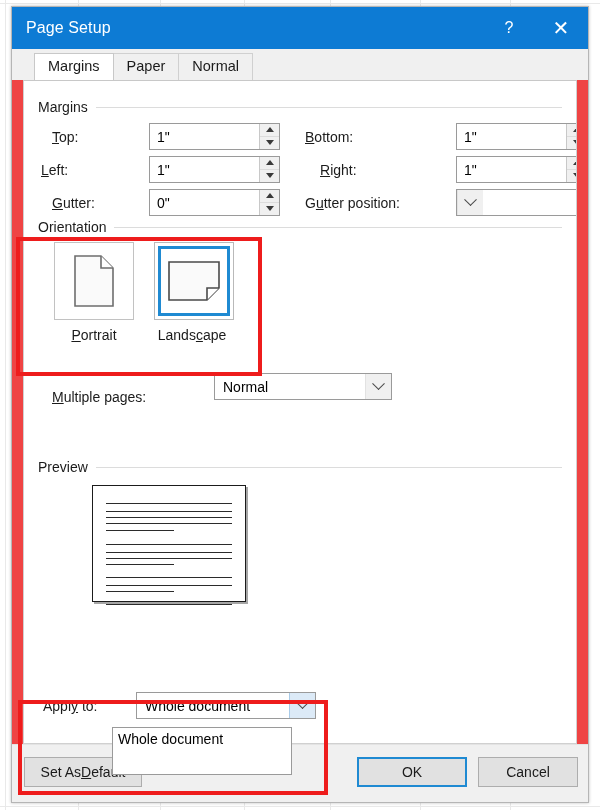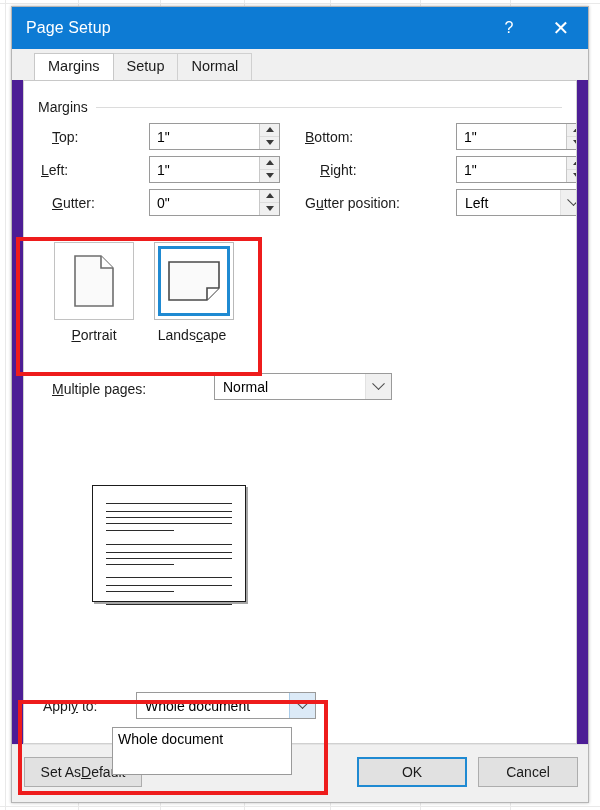--- a/index.html
+++ b/index.html
@@ -26,21 +26,21 @@
   #backdrop .hline {
     position: absolute; left: 0; right: 0; height: 1px;
     background: #e9e9e9;
   }
 
   
   #dialog {
     position: absolute;
     left: 11px; top: 6px;
     width: 578px; height: 797px;
-    background: #4c1d95;
+    background: #ef4444;
     border: 1px solid #b5b5b5;
     box-shadow: 0 0 3px rgba(0,0,0,.25);
     display: flex; flex-direction: column;
   }
 
   #titlebar {
     height: 42px;
     background: #0d7bd4;
     display: flex; align-items: center;
     flex: 0 0 auto;
@@ -296,21 +296,21 @@
 <div id="dialog">
 
   <div id="titlebar">
     <span id="title-text">Page Setup</span>
     <span class="title-btn" id="help-btn">?</span>
     <span class="title-btn" id="close-btn">✕</span>
   </div>
 
   <div id="tabstrip">
     <div class="tab active">Margins</div>
-    <div class="tab">Setup</div>
+    <div class="tab">Paper</div>
     <div class="tab">Normal</div>
   </div>
 
   <div id="panel">
 
     <div class="group-title-row" style="top:18px">
       <span class="group-title">Margins</span>
       <span class="group-rule"></span>
     </div>
 
@@ -374,54 +374,61 @@
             <i class="arrow-up"></i>
           </span>
         <span class="sb">
             <i class="arrow-dn"></i>
           </span>
       </span>
     </div>
 
     <span class="field-label" style="left:281px; top:114px">G<u>u</u>tter position:</span>
     <div class="combo" style="left:432px; top:108px; width:131px">
-      <span class="val">Left</span>
       <span class="cbtn">
           <i class="chev"></i>
         </span>
     </div>
 
+    <div class="group-title-row" style="top:138px">
+      <span class="group-title">Orientation</span>
+      <span class="group-rule"></span>
+    </div>
 
     <div class="orient-tile" style="left:30px; top:161px">
       <svg width="40" height="52" viewBox="0 0 40 52">
         <path d="M1 1 H27 L39 13 V51 H1 Z" fill="#fafafa" stroke="#6e6e6e" stroke-width="1.6"></path>
         <path d="M27 1 V13 H39" fill="#ffffff" stroke="#6e6e6e" stroke-width="1.6"></path>
       </svg>
     </div>
     <span class="orient-caption" style="left:25px; top:246px"><u>P</u>ortrait</span>
 
     <div class="orient-tile selected" style="left:130px; top:161px">
       <span class="inner-ring">
         <svg width="52" height="40" viewBox="0 0 52 40">
           <path d="M1 1 H51 V27 L39 39 H1 Z" fill="#fafafa" stroke="#4a4a4a" stroke-width="1.6"></path>
           <path d="M51 27 H39 V39" fill="#ffffff" stroke="#4a4a4a" stroke-width="1.6"></path>
         </svg>
       </span>
     </div>
     <span class="orient-caption" style="left:123px; top:246px">Lands<u>c</u>ape</span>
 
 
-    <span class="field-label" style="left:28px; top:300px"><u>M</u>ultiple pages:</span>
+    <span class="field-label" style="left:28px; top:308px"><u>M</u>ultiple pages:</span>
     <div class="combo" style="left:190px; top:292px; width:178px">
       <span class="val">Normal</span>
       <span class="cbtn">
           <i class="chev"></i>
         </span>
     </div>
 
+    <div class="group-title-row" style="top:378px">
+      <span class="group-title">Preview</span>
+      <span class="group-rule"></span>
+    </div>
 
     <div id="preview-page" style="left:68px; top:404px">
       <div class="pline" style="top:17px; width:126px;"></div>
       <div class="pline" style="top:25px; width:126px;"></div>
       <div class="pline" style="top:31px; width:126px;"></div>
       <div class="pline" style="top:37px; width:126px;"></div>
       <div class="pline" style="top:44px; width:68px;"></div>
       <div class="pline" style="top:58px; width:126px;"></div>
       <div class="pline" style="top:66px; width:126px;"></div>
       <div class="pline" style="top:72px; width:126px;"></div>

